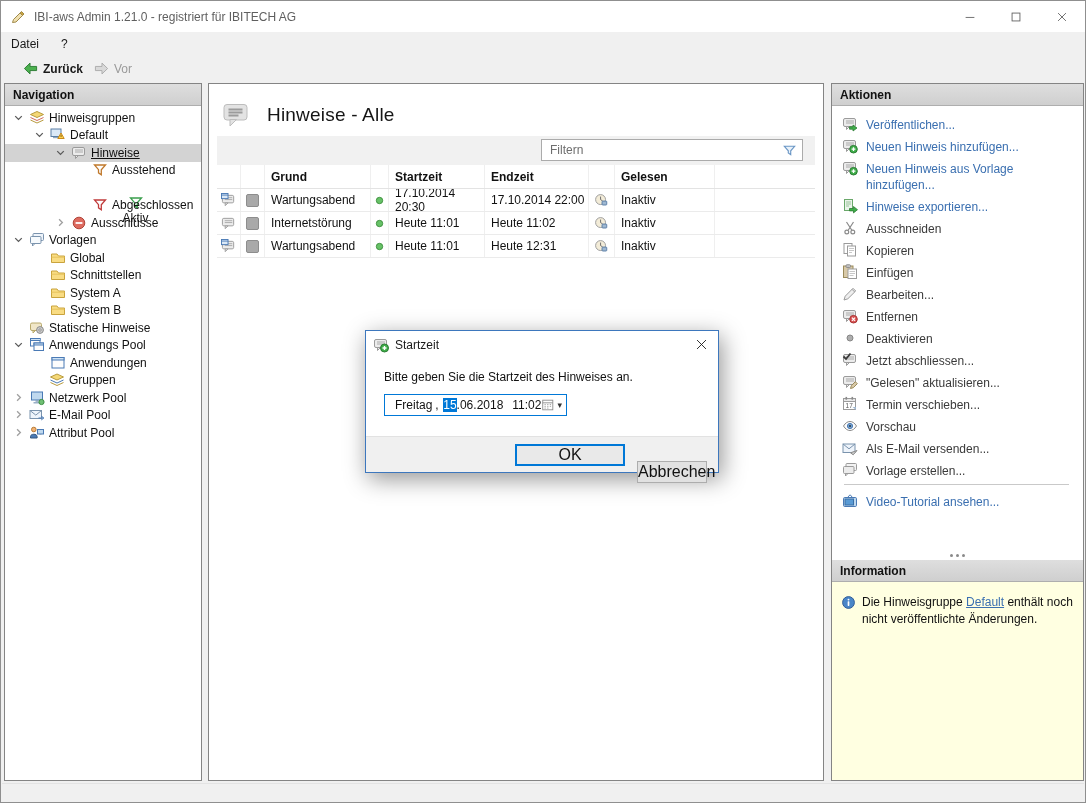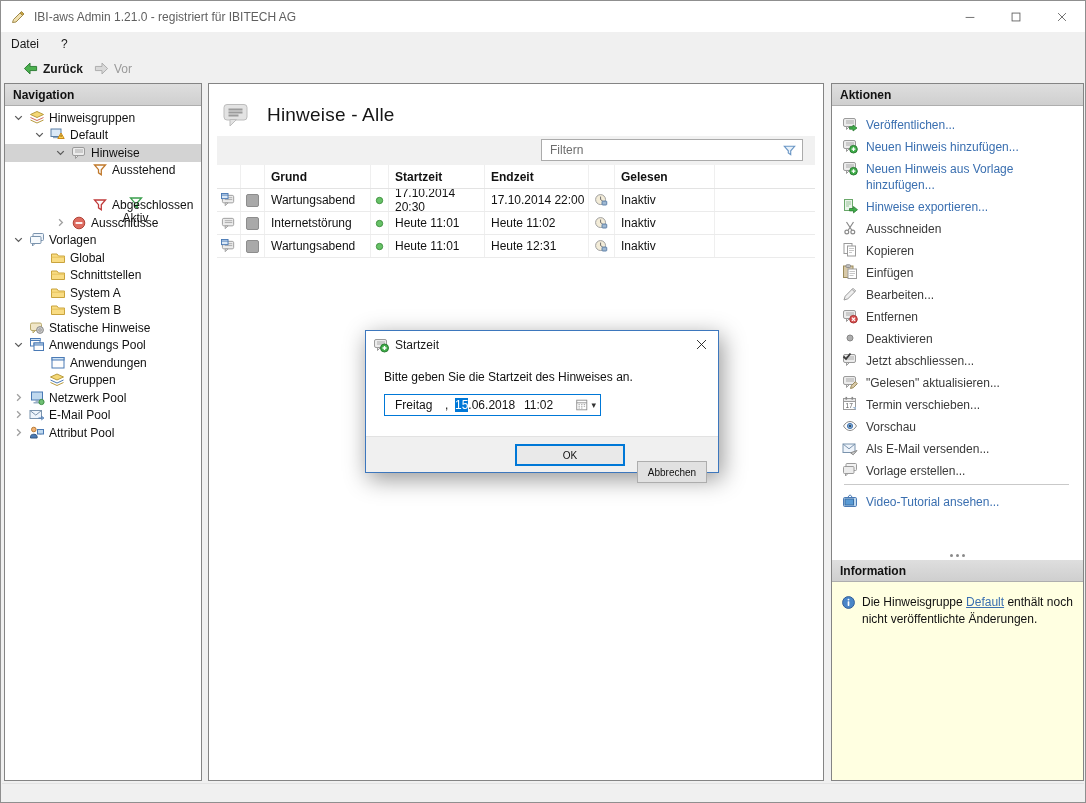--- a/index.html
+++ b/index.html
@@ -71,31 +71,31 @@
   .info-text{font-size:12px;color:#111;line-height:1.45}
   .info-text a{color:var(--link,#3a6fb0);text-decoration:underline;cursor:pointer}
   
   .dialog{position:absolute;left:364px;top:329px;width:354px;height:143px;background:#fff;border:1px solid #3d77bd;box-shadow:3px 6px 22px rgba(0,0,0,.42);z-index:10}
   .dlg-title{height:27px;display:flex;align-items:center;padding-left:7px;font-size:12px;color:#1a1a1a}
   .dlg-title .icon16{margin-right:6px}
   .dlg-title .dtit{flex:1}
   .dlg-close{width:34px;height:100%;display:flex;align-items:center;justify-content:center}
   .dlg-close svg{width:13px;height:13px}
   .dlg-msg{font-size:12px;color:#111;padding:12px 0 0 18px}
-  .dt-picker{position:absolute;left:18px;top:63px;width:217px;height:22px;border:1px solid var(--accent,#0078d7);display:flex;align-items:center;font-size:12px;color:#111;background:#fff}
+  .dt-picker{position:absolute;left:18px;top:63px;width:183px;height:22px;border:1px solid var(--accent,#0078d7);display:flex;align-items:center;font-size:12px;color:#111;background:#fff}
   .seg{white-space:pre}
   .seg.day{margin-left:10px;width:50px}
   .seg.comma{width:10px}
   .seg.sel{background:var(--accent,#0078d7);color:#fff}
   .seg.time{margin-left:9px}
   .picker-btn{margin-left:auto;display:flex;align-items:center;gap:2px;padding-right:4px}
   .icon13{width:14px;height:14px;display:inline-block}
   .caret{font-size:9px;color:#333}
   .dlg-footer{position:absolute;left:0;right:0;bottom:0;height:36px;background:#f0f0f0;border-top:1px solid #e2e2e2}
-  .btn{position:absolute;height:22px;font-size:10px;font-family:inherit;background:#e1e1e1;border:1px solid #adadad;color:#111;cursor:default}
+  .btn{position:absolute;height:22px;font-size:16px;font-family:inherit;background:#e1e1e1;border:1px solid #adadad;color:#111;cursor:default}
   .btn.ok{left:149px;top:7px;width:110px;border:2px solid var(--accent,#0078d7);background:#e9e9e9}
   .btn.cancel{left:271px;top:24px;width:70px}
 </style>
 </head>
 <body>
 
 <div class="window">
 
   <div class="titlebar">
     <span class="app-ic">
@@ -175,21 +175,21 @@
           <span class="ticon">
             <svg viewBox="0 0 16 16">
               <rect x="1" y="2" width="10" height="7.5" fill="#dbe9f7" stroke="#5b7fa6"></rect>
               <rect x="3" y="10" width="6" height="1.2" fill="#8fa6bf"></rect>
               <path d="M11 6l3.2 5.5H7.8z" fill="#ffd24d" stroke="#c98a1b"></path>
               <rect x="10.6" y="8" width="0.9" height="2" fill="#7a5a10"></rect>
             </svg>
           </span>
           <span class="tlabel">Default</span>
         </div>
-        <div class="tree-row selected" style="padding-left: 48px;">
+        <div class="tree-row selected" style="padding-left: 48px; text-decoration: underline;">
           <span class="expander">
             <svg viewBox="0 0 16 16">
               <path d="M4.5 6.5L8 10l3.5-3.5" fill="none" stroke="#5a5a5a" stroke-width="1.4"></path>
             </svg>
           </span>
           <span class="ticon">
             <svg viewBox="0 0 16 16">
               <rect x="1.5" y="2.5" width="12" height="8" rx="1.5" fill="#ececec" stroke="#9b9b9b"></rect>
               <path d="M4.5 10.5v3l3-3z" fill="#ececec" stroke="#9b9b9b"></path>
               <path d="M4 5h8M4 7h8" stroke="#aaaaaa" fill="none"></path>

